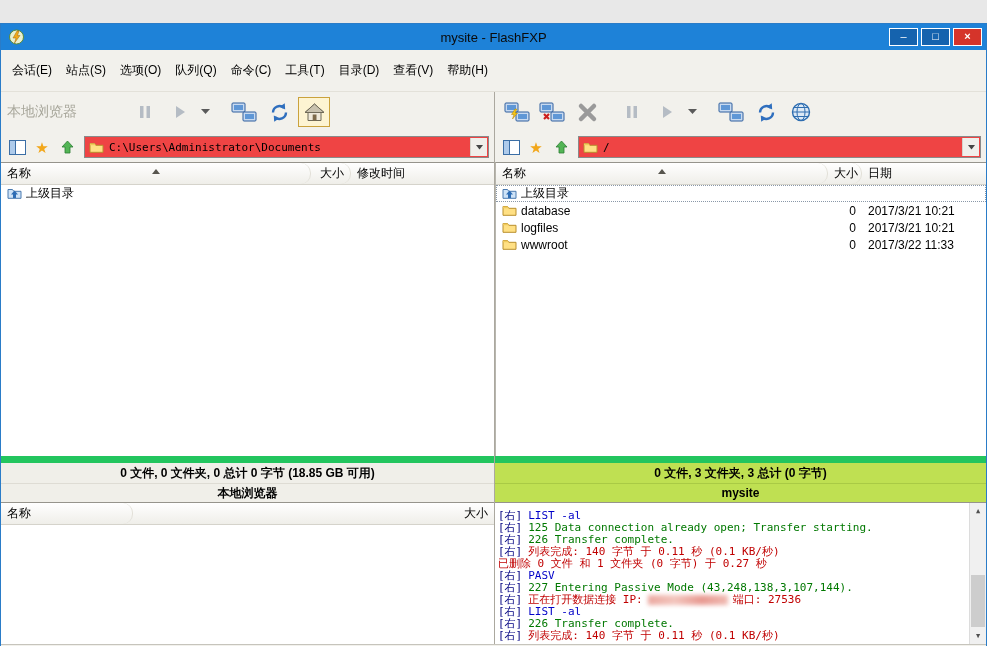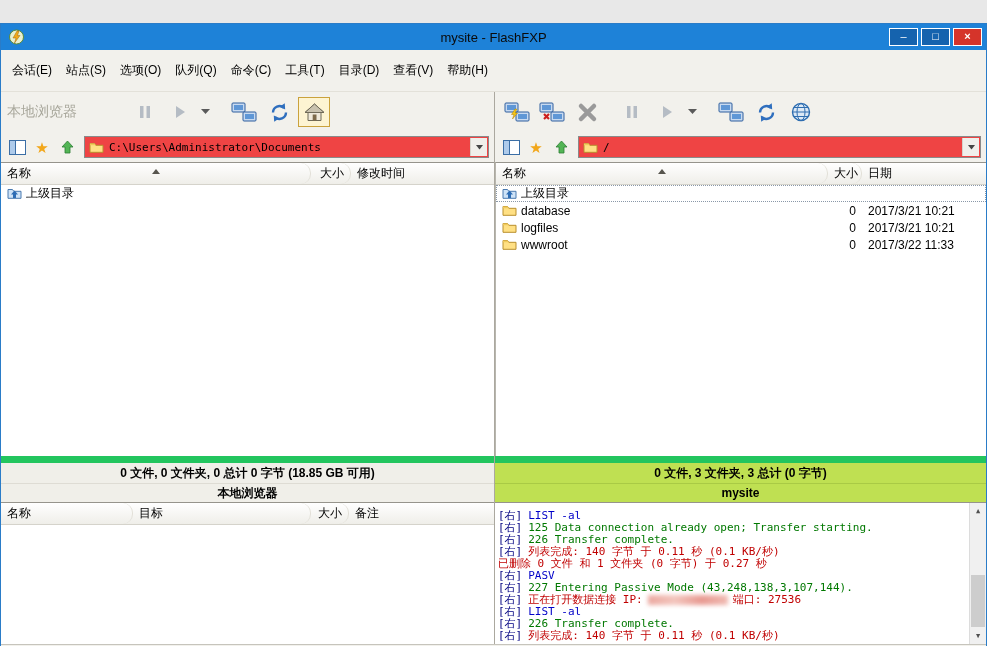--- a/index.html
+++ b/index.html
@@ -275,28 +275,22 @@
       <div class="summary">
         <div class="stats">0 文件, 0 文件夹, 0 总计 0 字节 (18.85 GB 可用)</div>
         <div class="tab">本地浏览器</div>
       </div>
 
       <div class="bottompanel">
         <div class="fl-header list-queue">
           <div class="fl-h c-name">
             <span>名称</span>
           </div>
-          <div class="fl-h c-target">
-            <span>目标</span>
-          </div>
           <div class="fl-h c-size num">
             <span>大小</span>
-          </div>
-          <div class="fl-h c-note">
-            <span>备注</span>
           </div>
         </div>
         <div class="queue-body"></div>
       </div>
 
     </div>
 
     <div class="pane right">
 
       <div class="toolbar">

